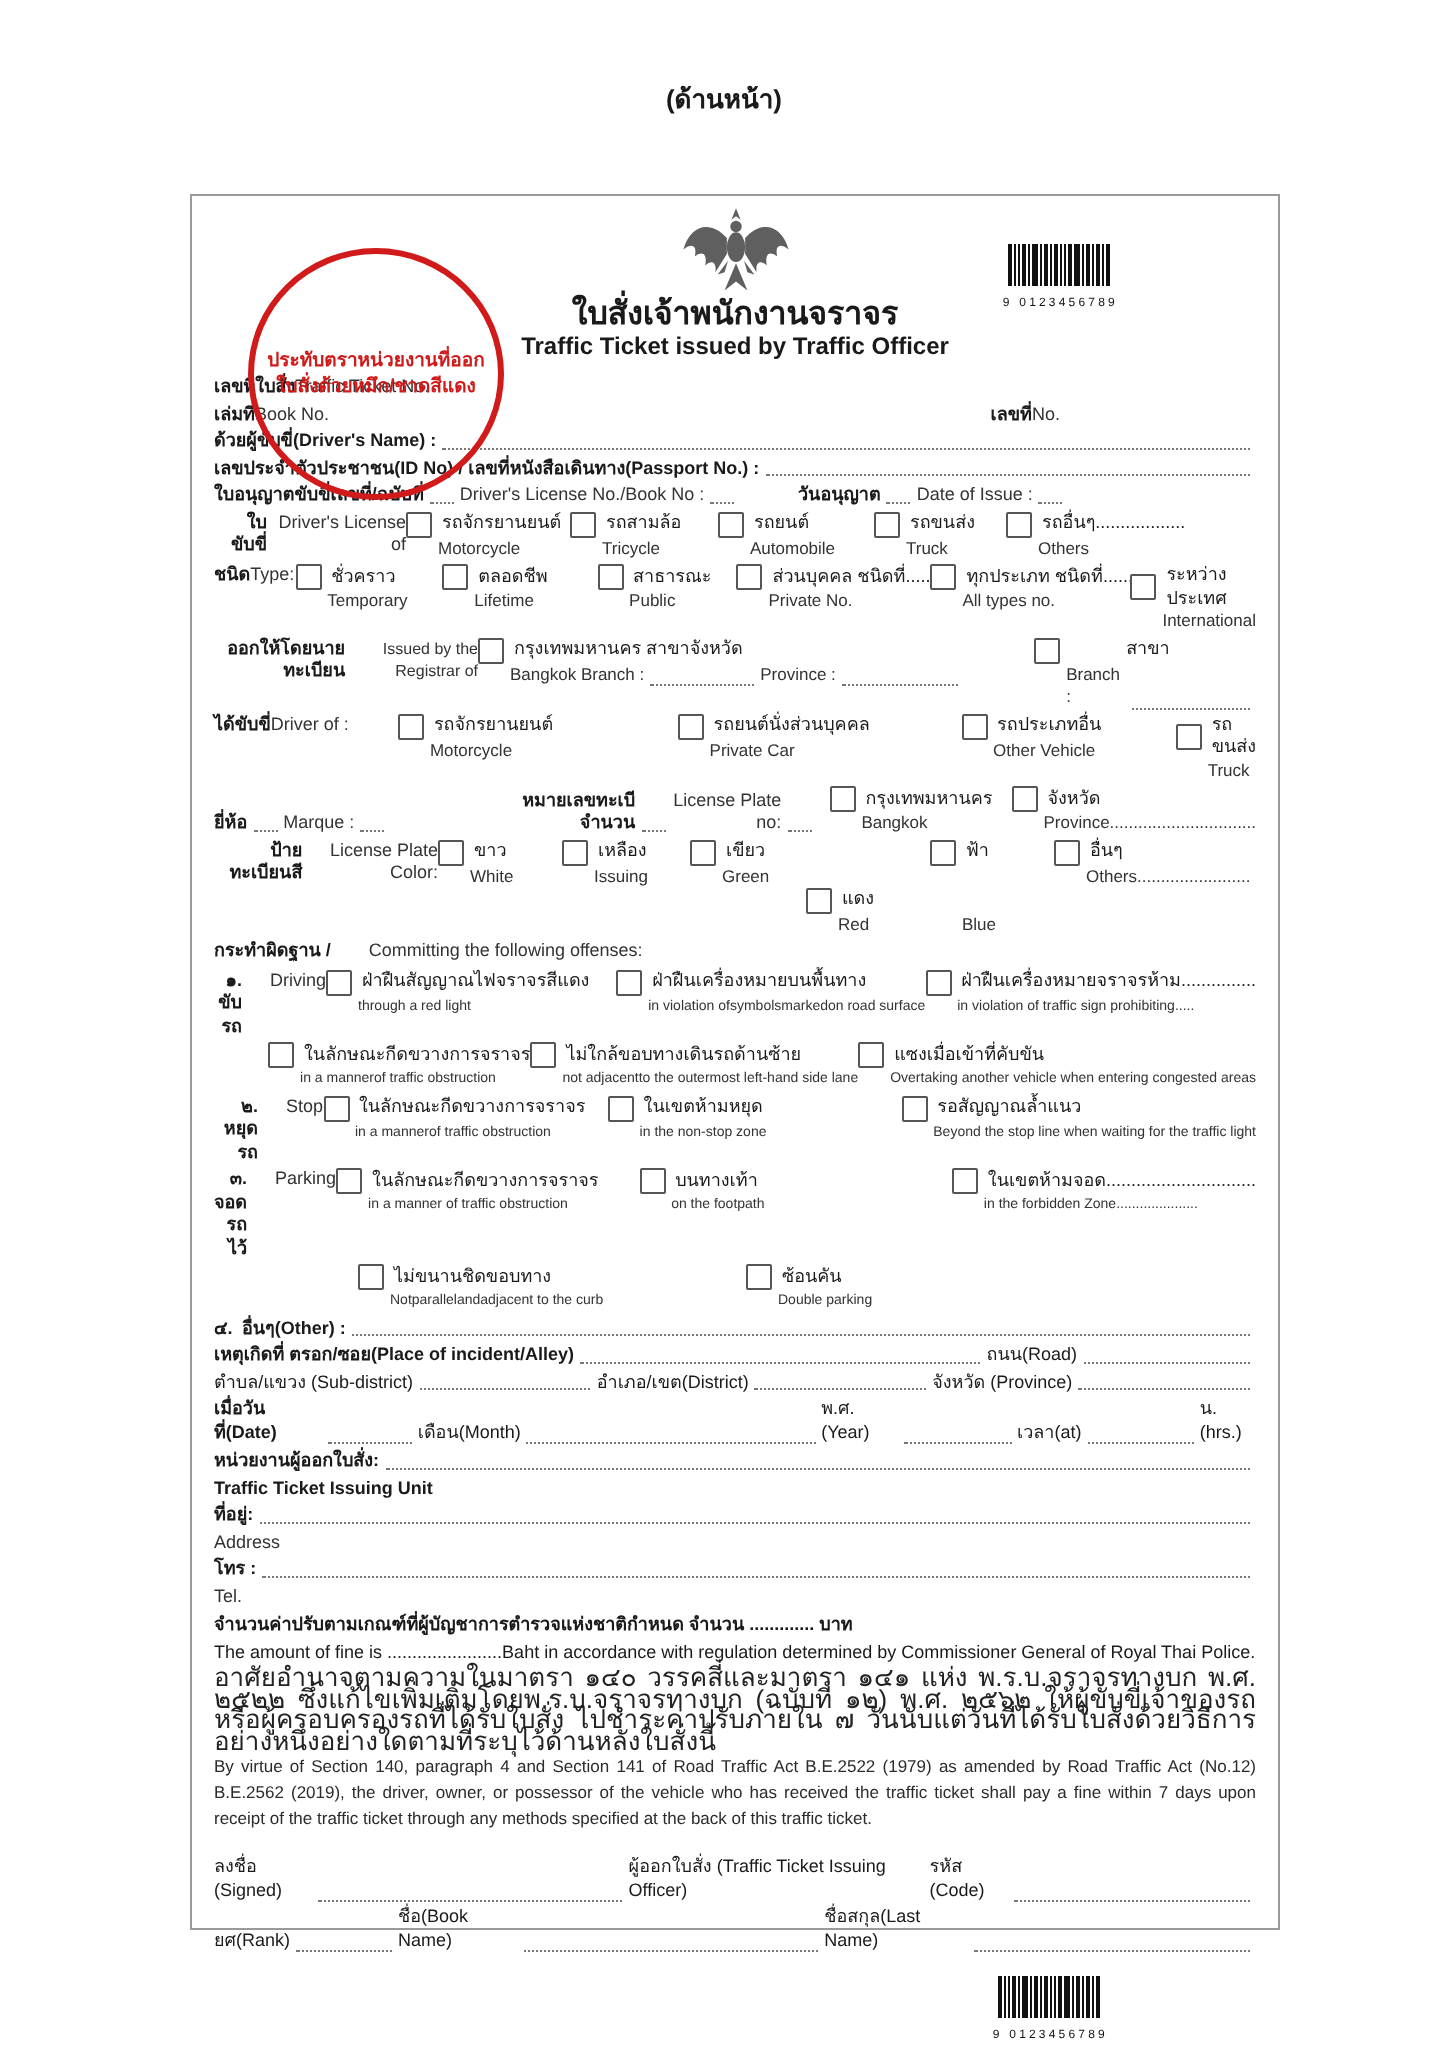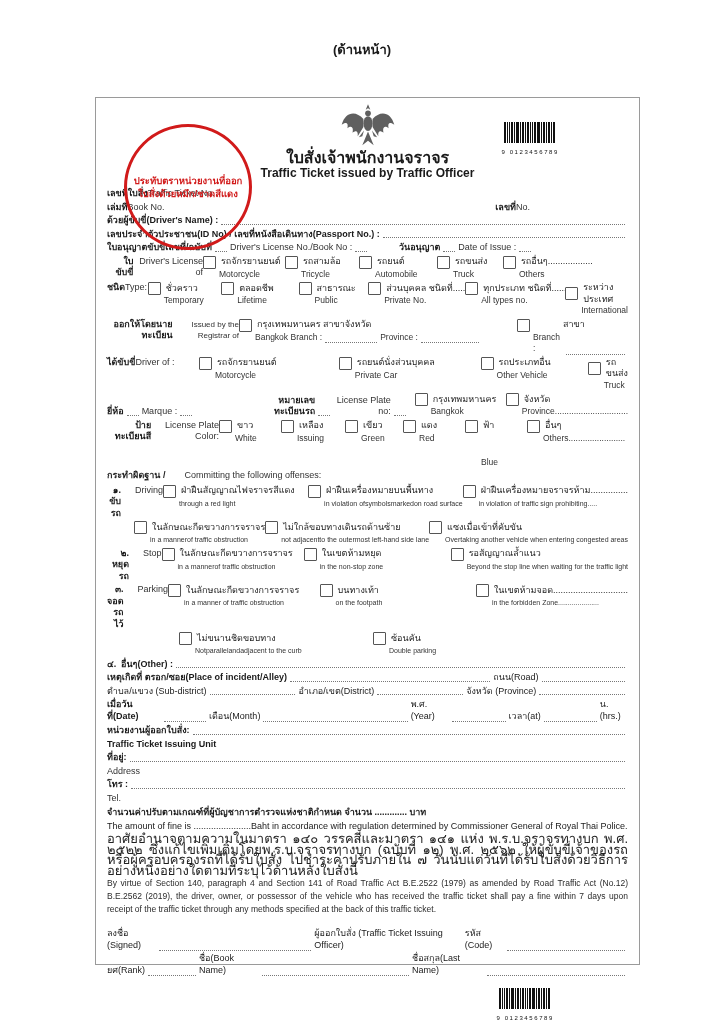--- a/index.html
+++ b/index.html
@@ -316,21 +316,21 @@
             <span class="b">ยี่ห้อ</span>
             <i class="fill"></i>
           </span>
         <span class="row" style="margin:0">
             <span class="en">Marque :</span>
             <i class="fill"></i>
           </span>
       </div>
       <div class="lblcol" style="width:178px;">
         <span class="row" style="margin:0">
-            <span class="b">หมายเลขทะเบียนรถ</span>
+            <span class="b">หมายเลขทะเบีจำนวน</span>
             <i class="fill"></i>
           </span>
         <span class="row" style="margin:0">
             <span class="en">License Plate no:</span>
             <i class="fill"></i>
           </span>
       </div>
       <div class="opt" style="width:108px; padding-left:6px;">
         <span class="tl">
             <span class="cb"></span>
@@ -366,21 +366,21 @@
           </span>
         <span class="el">Issuing</span>
       </div>
       <div class="opt" style="width:58px;">
         <span class="tl">
             <span class="cb"></span>
             <span>เขียว</span>
           </span>
         <span class="el">Green</span>
       </div>
-      <div class="opt" style="width:62px;">
+      <div class="opt" style="width:62px;justify-content:flex-end;">
         <span class="tl">
             <span class="cb"></span>
             <span>แดง</span>
           </span>
         <span class="el">Red</span>
       </div>
       <div class="opt" style="width:62px;gap:24px;">
         <span class="tl">
             <span class="cb"></span>
             <span>ฟ้า</span>

